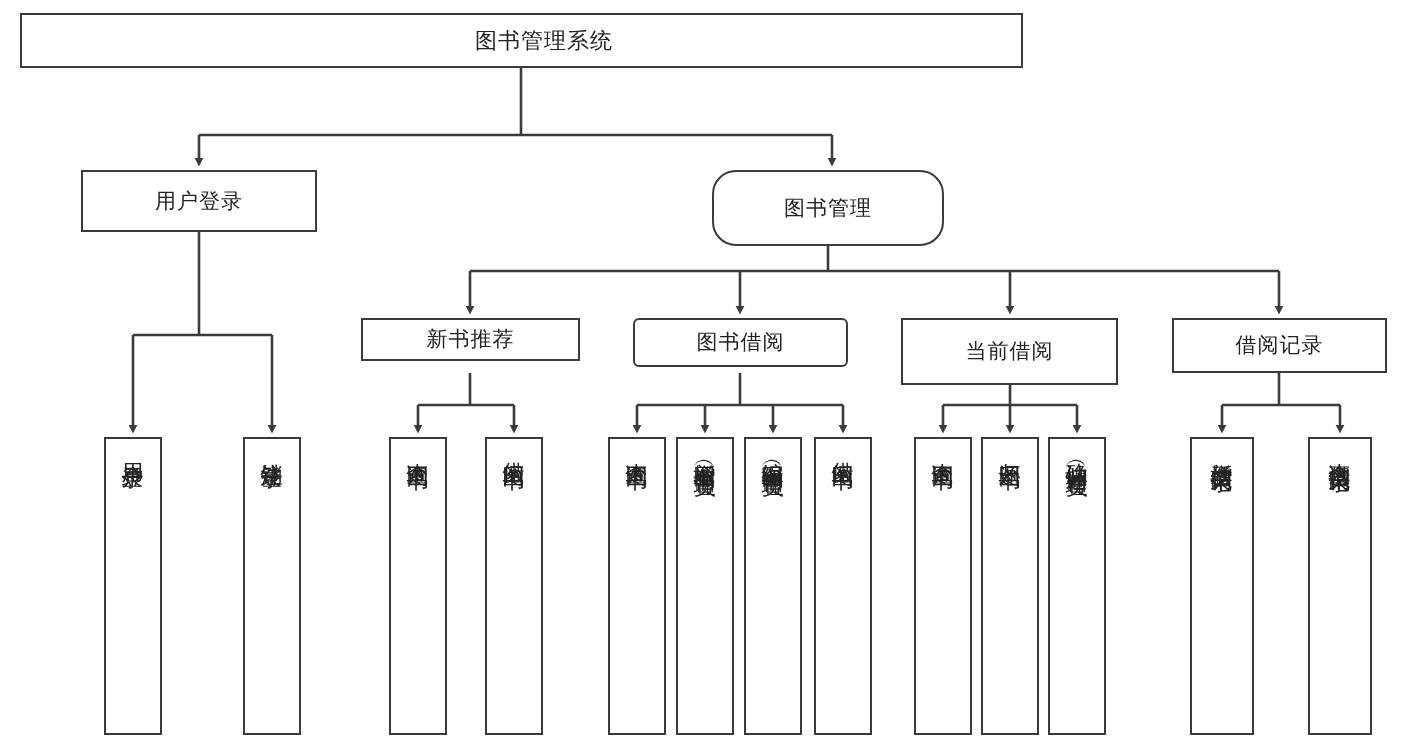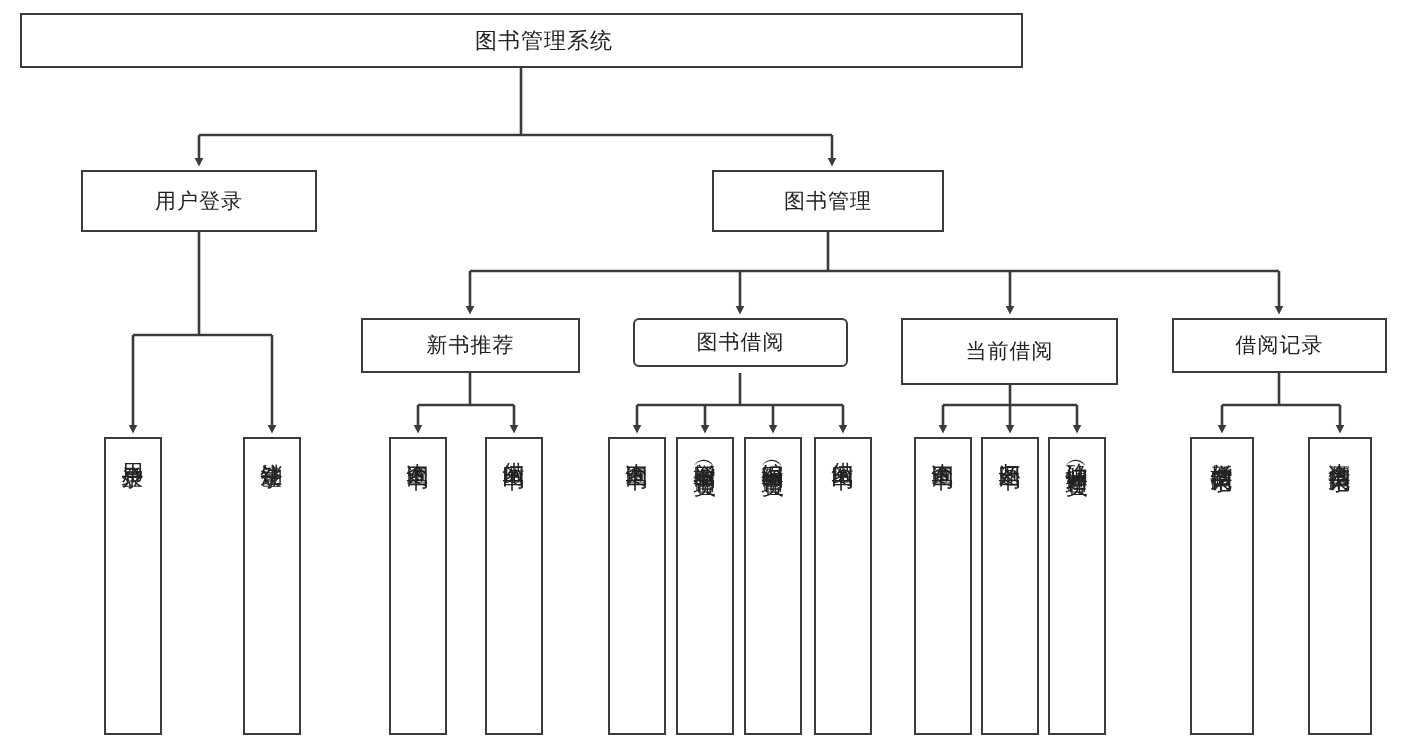--- a/index.html
+++ b/index.html
@@ -134,25 +134,25 @@
   </svg>
 
   <div class="node horiz root" style="left:20px; top:13px; width:1003px; height:55px;">
     <span class="label">图书管理系统</span>
   </div>
 
   <div class="node horiz" style="left:81px; top:170px; width:236px; height:62px;">
     <span class="label">用户登录</span>
   </div>
 
-  <div class="node horiz" style="left:712px; top:170px; width:232px; height:62px;">
+  <div class="node horiz" style="left:712px; top:170px; width:232px; height:76px;border-radius:24px;">
     <span class="label">图书管理</span>
   </div>
 
-  <div class="node horiz" style="left:361px; top:318px; width:219px; height:55px;align-items:center;">
+  <div class="node horiz" style="left:361px; top:318px; width:219px; height:43px;align-items:center;">
     <span class="label">新书推荐</span>
   </div>
 
   <div class="node horiz" style="left:633px; top:318px; width:215px; height:49px;border-radius:6px;">
     <span class="label">图书借阅</span>
   </div>
 
   <div class="node horiz" style="left:901px; top:318px; width:217px; height:67px;">
     <span class="label">当前借阅</span>
   </div>

